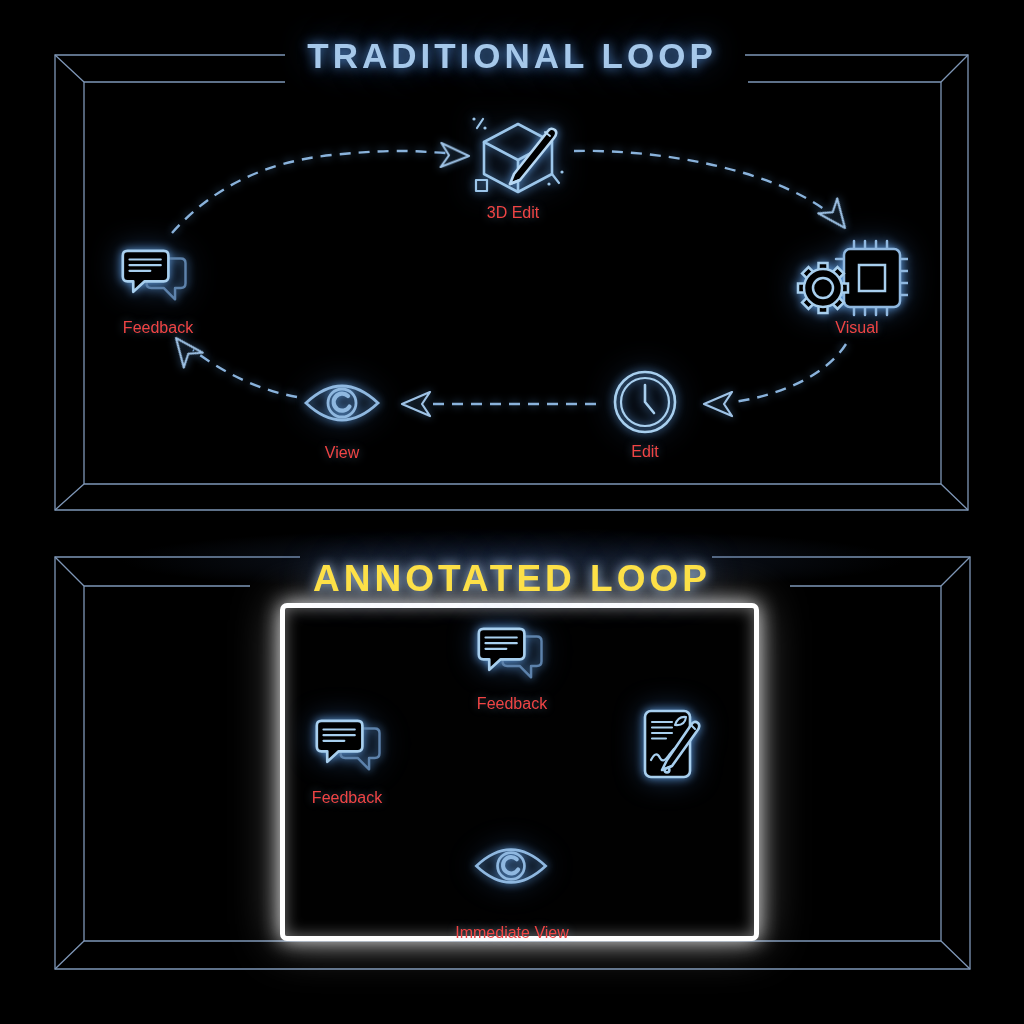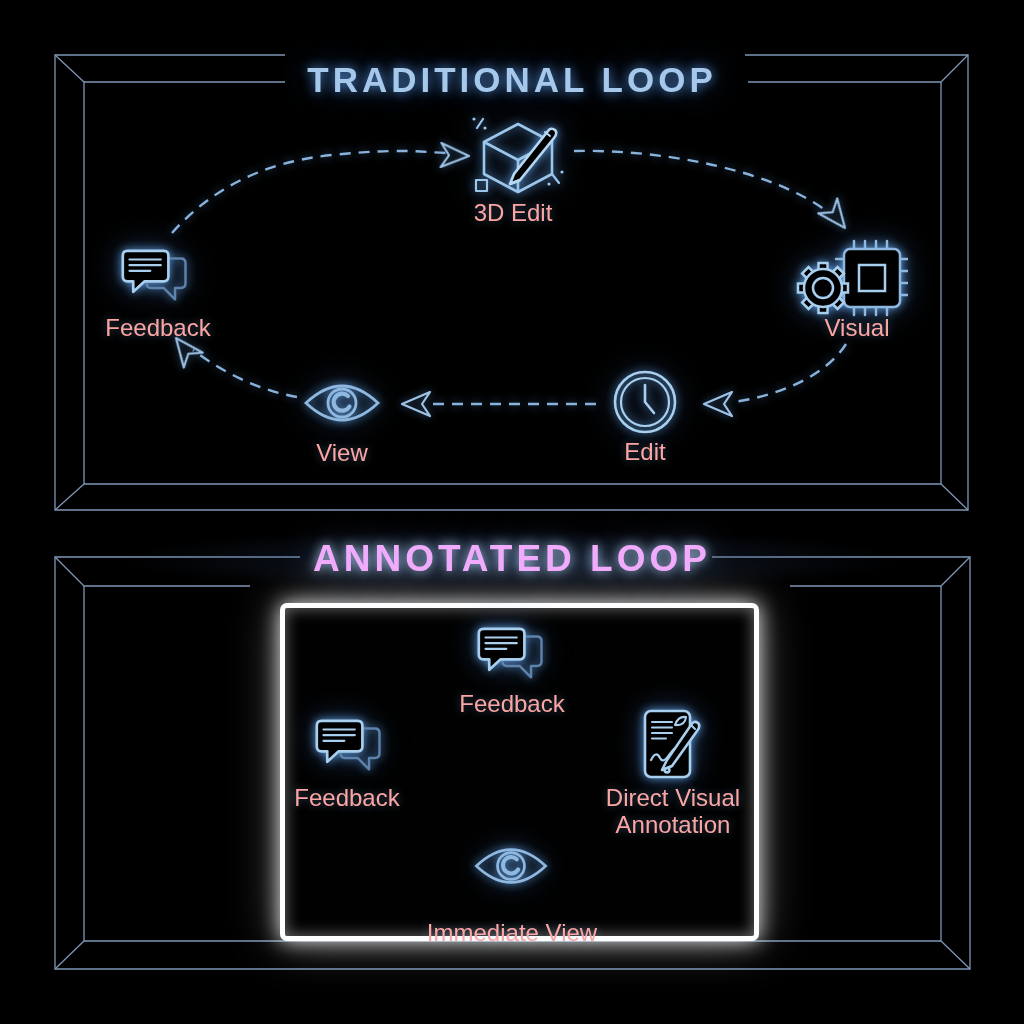--- a/index.html
+++ b/index.html
@@ -8,25 +8,25 @@
   .layer{position:absolute;left:0;top:0;width:1024px;height:1024px;}
   svg{display:block;}
   
   .glow-blue{filter:drop-shadow(0 0 5px rgba(110,180,255,.8)) drop-shadow(0 0 14px rgba(70,130,210,.38));}
   .glow-soft{filter:drop-shadow(0 0 4px rgba(110,180,255,.55));}
   .glow-white{filter:drop-shadow(0 0 6px rgba(255,255,255,.9)) drop-shadow(0 0 16px rgba(230,245,255,.5));}
   
   .title{position:absolute;width:1024px;text-align:center;font-weight:bold;letter-spacing:4px;
          white-space:nowrap;}
   .title-trad{top:36px;font-size:35px;color:#a6c8ea;
-      text-shadow:0 0 12px rgba(90,150,225,.95),0 0 32px rgba(70,120,200,.55);margin-top:24px;}
-  .title-ann{top:538px;font-size:37px;color:#f0abfc;
+      text-shadow:0 0 12px rgba(90,150,225,.95),0 0 32px rgba(70,120,200,.55);}
+  .title-ann{top:558px;font-size:37px;color:#fde047;
       text-shadow:0 0 12px rgba(190,220,255,.95),0 0 34px rgba(150,190,255,.5);}
   
-  .lbl{position:absolute;color:#fca5a5;font-size:24px;line-height:27px;text-align:center;
+  .lbl{position:absolute;color:#ef4444;font-size:16px;line-height:27px;text-align:left;
        transform:translateX(-50%);white-space:nowrap;
        text-shadow:0 0 10px rgba(150,205,255,.40);}
   .lbl.wrap{white-space:normal;width:180px;}
   
   .ic{position:absolute;}
   
   .white-box{position:absolute;left:280px;top:603px;width:469px;height:328px;
      border:5px solid #ffffff;border-radius:7px;background:#010101;
      box-shadow:0 0 20px rgba(255,255,255,.85),0 0 48px rgba(255,255,255,.38),
                 inset 0 0 16px rgba(255,255,255,.45);}
@@ -200,21 +200,20 @@
   <div class="lbl" style="left:158px;top:314px">Feedback</div>
 
   <svg class="ic glow-blue" style="left:475px;top:625px" width="76" height="61">
       <use href="#sym-chat"></use>
     </svg>
   <div class="lbl" style="left:512px;top:690px">Feedback</div>
 
   <svg class="ic glow-blue" style="left:642px;top:708px" width="60" height="76">
       <use href="#sym-tablet"></use>
     </svg>
-  <div class="lbl wrap" style="left:673px;top:784px">Direct Visual Annotation</div>
 
   <svg class="ic glow-blue" style="left:472px;top:841px" width="78" height="50">
       <use href="#sym-eye"></use>
     </svg>
   <div class="lbl" style="left:512px;top:919px">Immediate View</div>
 
   <svg class="ic glow-blue" style="left:313px;top:717px" width="76" height="61">
       <use href="#sym-chat"></use>
     </svg>
   <div class="lbl" style="left:347px;top:784px">Feedback</div>

